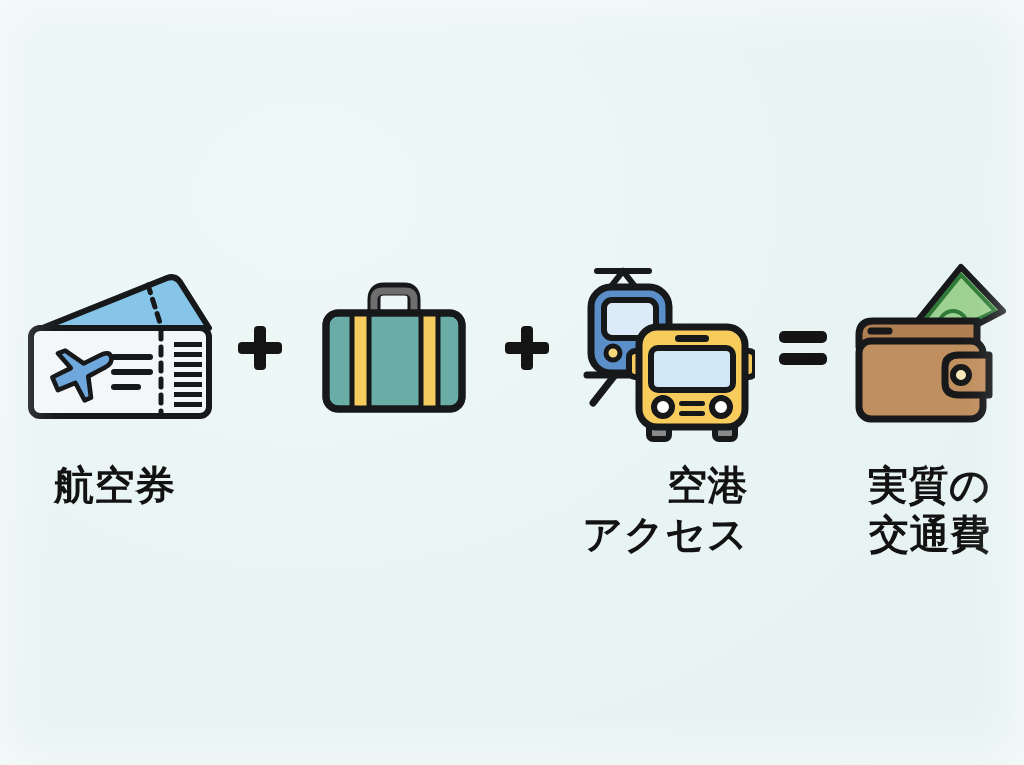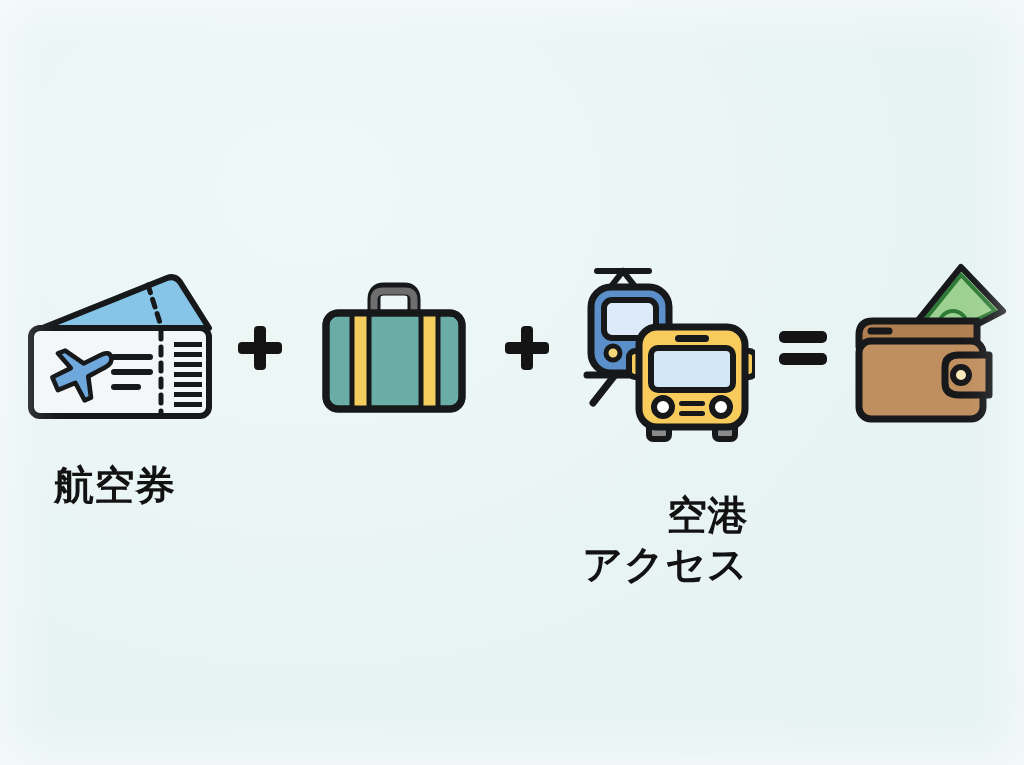--- a/index.html
+++ b/index.html
@@ -41,21 +41,21 @@
     justify-content: center;
   }
 
   .term {
     display: flex;
     flex-direction: column;
     align-items: center;
   }
   .term.t-ticket   { width: 230px; }
   .term.t-baggage  { width: 205px; }
-  .term.t-access   { width: 215px; gap: 30px; }
+  .term.t-access   { width: 215px; }
   .term.t-wallet   { width: 190px; }
 
   .icon-box {
     height: 195px;
     display: flex;
     align-items: center;
     justify-content: center;
   }
 
   .op {
@@ -230,16 +230,18 @@
           <path d="M10 80 Q10 66 24 66 L128 66 L128 92 L10 92 Z" fill="#b07f51" stroke="#17181a" stroke-width="7" stroke-linejoin="round"></path>
 
           <path d="M22 76 L40 76" stroke="#17181a" stroke-width="7" stroke-linecap="round"></path>
 
           <rect x="10" y="86" width="124" height="78" rx="12" fill="#c08f5f" stroke="#17181a" stroke-width="7"></rect>
 
           <path d="M96 112 Q96 100 110 100 L140 100 L140 140 L110 140 Q96 140 96 128 Z" fill="#c08f5f" stroke="#17181a" stroke-width="7" stroke-linejoin="round"></path>
           <circle cx="112" cy="120" r="8" fill="#f7e8b8" stroke="#17181a" stroke-width="6"></circle>
         </svg>
       </div>
+      <div class="label">実質の
+交通費</div>
     </div>
 
   </div>
 </div>
 
 </body></html>

